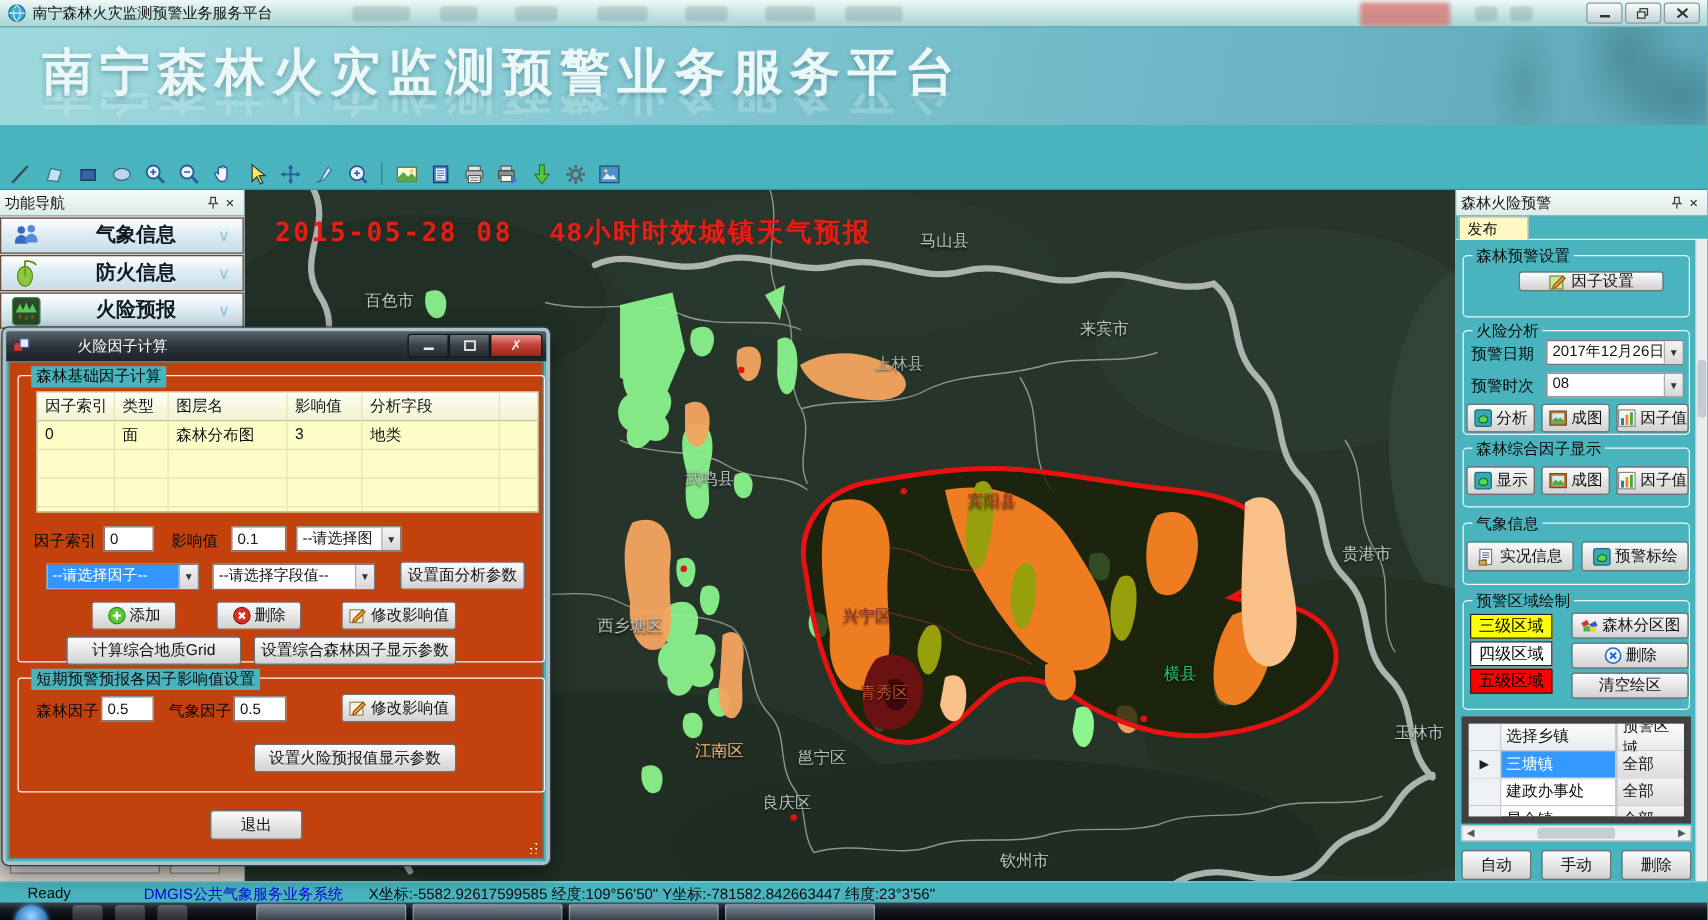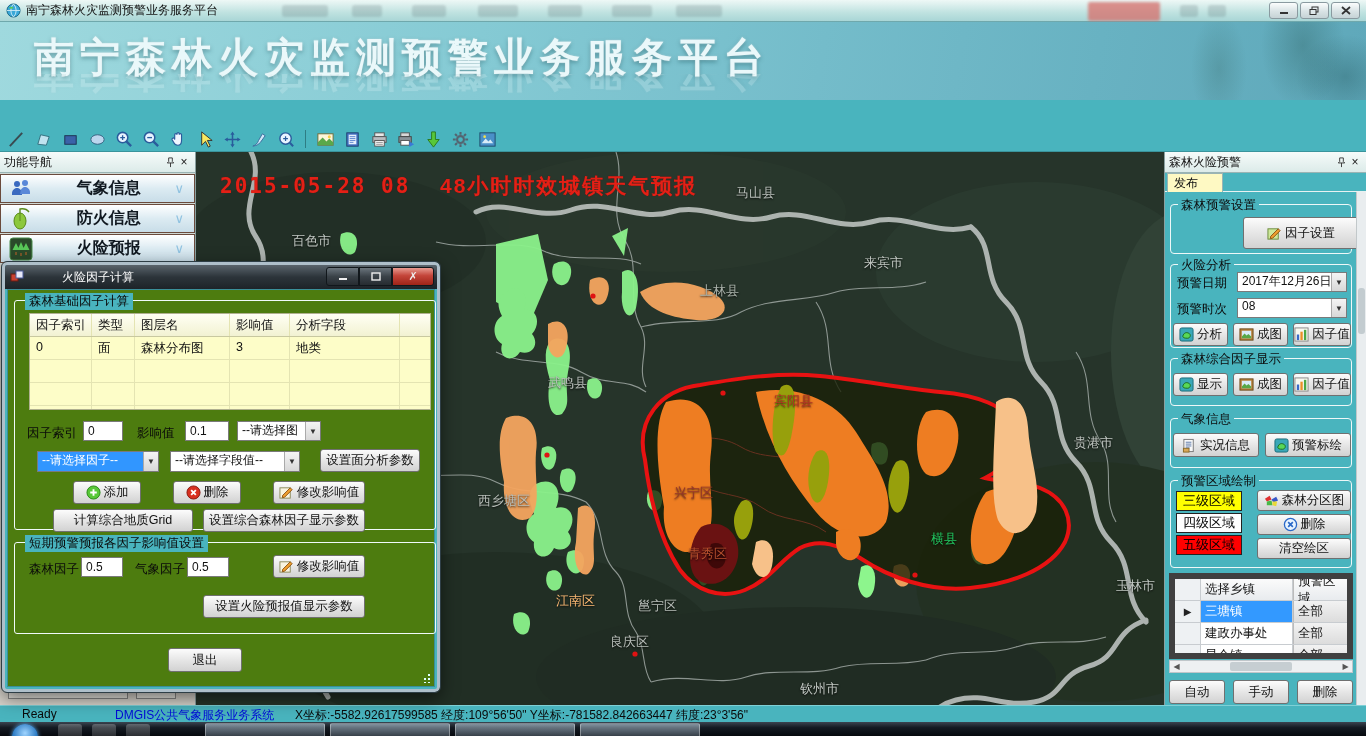--- a/index.html
+++ b/index.html
@@ -104,21 +104,21 @@
     border:3px solid #aebfca; outline:1px solid #2e3e46; border-radius:5px;
     box-shadow:0 6px 18px rgba(0,0,0,.55); background:#49b4be; }
   #dlg-title { position:absolute; left:0; top:0; right:0; height:24px; border-radius:2px 2px 0 0;
     background:linear-gradient(#5a646c,#2c343a 50%,#1d2328); display:flex; align-items:center; color:#fff; font-size:12px;gap:33px; }
   #dlg-title .dico { width:14px; height:14px; margin:0 5px; }
   #dlg-btns { position:absolute; right:3px; top:2px; display:flex; }
   .dlg-wbtn { width:33px; height:19px; border:1px solid #11171b; display:flex; align-items:center; justify-content:center;
     background:linear-gradient(#6a747c,#3a4248 50%,#262c31); color:#eee; font-size:11px; }
   .dlg-wbtn.first { border-radius:3px 0 0 3px; }
   .dlg-close { width:42px; background:linear-gradient(#e89a90,#c4453a 45%,#9e2418); border-radius:0 3px 3px 0; font-weight:bold; }
-  #dlg-body { position:absolute; left:2px; top:24px; right:2px; bottom:2px; background:#4d7c0f; border:1px solid #3a8f98; }
+  #dlg-body { position:absolute; left:2px; top:24px; right:2px; bottom:2px; background:#c2410c; border:1px solid #3a8f98; }
   .dgrp { position:absolute; border:1px solid #f0fafa; border-radius:3px; }
   .dgrp-label { position:absolute; top:-8px; left:10px; background:#49b4be; padding:0 4px; font-size:12.5px; color:#0a0a0a; white-space:nowrap; }
   #factor-table { position:absolute; left:14px; top:12px; width:402px; height:97px; background:#fdfdc8; border:1px solid #b0b090; overflow:hidden; }
   .ft-row { display:flex; height:23px; border-bottom:1px solid #e4e4b2; font-size:12.5px; color:#111; }
   .ft-row.head { background:linear-gradient(#fffff4,#f2f2d2); border-bottom:1px solid #c8c8a0; }
   .ft-c { padding:3px 0 0 6px; border-right:1px solid #e4e4b2; overflow:hidden; white-space:nowrap; }
   .ft-c0 { width:62px; } .ft-c1 { width:43px; } .ft-c2 { width:95px; } .ft-c3 { width:60px; } .ft-c4 { width:110px; } .ft-c5 { flex:1; border-right:none; }
   .dlbl { position:absolute; font-size:12.5px; color:#0a0a0a; white-space:nowrap; }
   .dinput { position:absolute; height:20px; border:1px solid #7a7a7a; background:#fff; font-size:12px; padding-left:4px; color:#111; font-family:inherit; }
   .dbtn { position:absolute; }
@@ -493,21 +493,21 @@
             </svg>
           </span>
         <span class="dock-glyph">×</span>
       </div>
       <div id="rp-tabrow">
         <div id="rp-tab">发布</div>
       </div>
 
       <div class="grp" style="top:52px;height:50px">
         <span class="grp-label">森林预警设置</span>
-        <span class="btn" style="position:absolute;left:72px;top:12px;width:116px;height:32px">
+        <span class="btn" style="position:absolute;left:44px;top:12px;width:116px;height:16px">
           <svg viewBox="0 0 16 16">
               <rect x="1" y="3" width="11" height="11" fill="#cde79a" stroke="#6a8a3a"></rect>
               <path d="M4 11 L12 3 L14 5 L6 13 L3.5 13.5 Z" fill="#f0a030" stroke="#8a5010"></path>
             </svg>
           <span>因子设置</span>
         </span>
       </div>
 
       <div class="grp" style="top:112px;height:84px">
         <span class="grp-label">火险分析</span>

